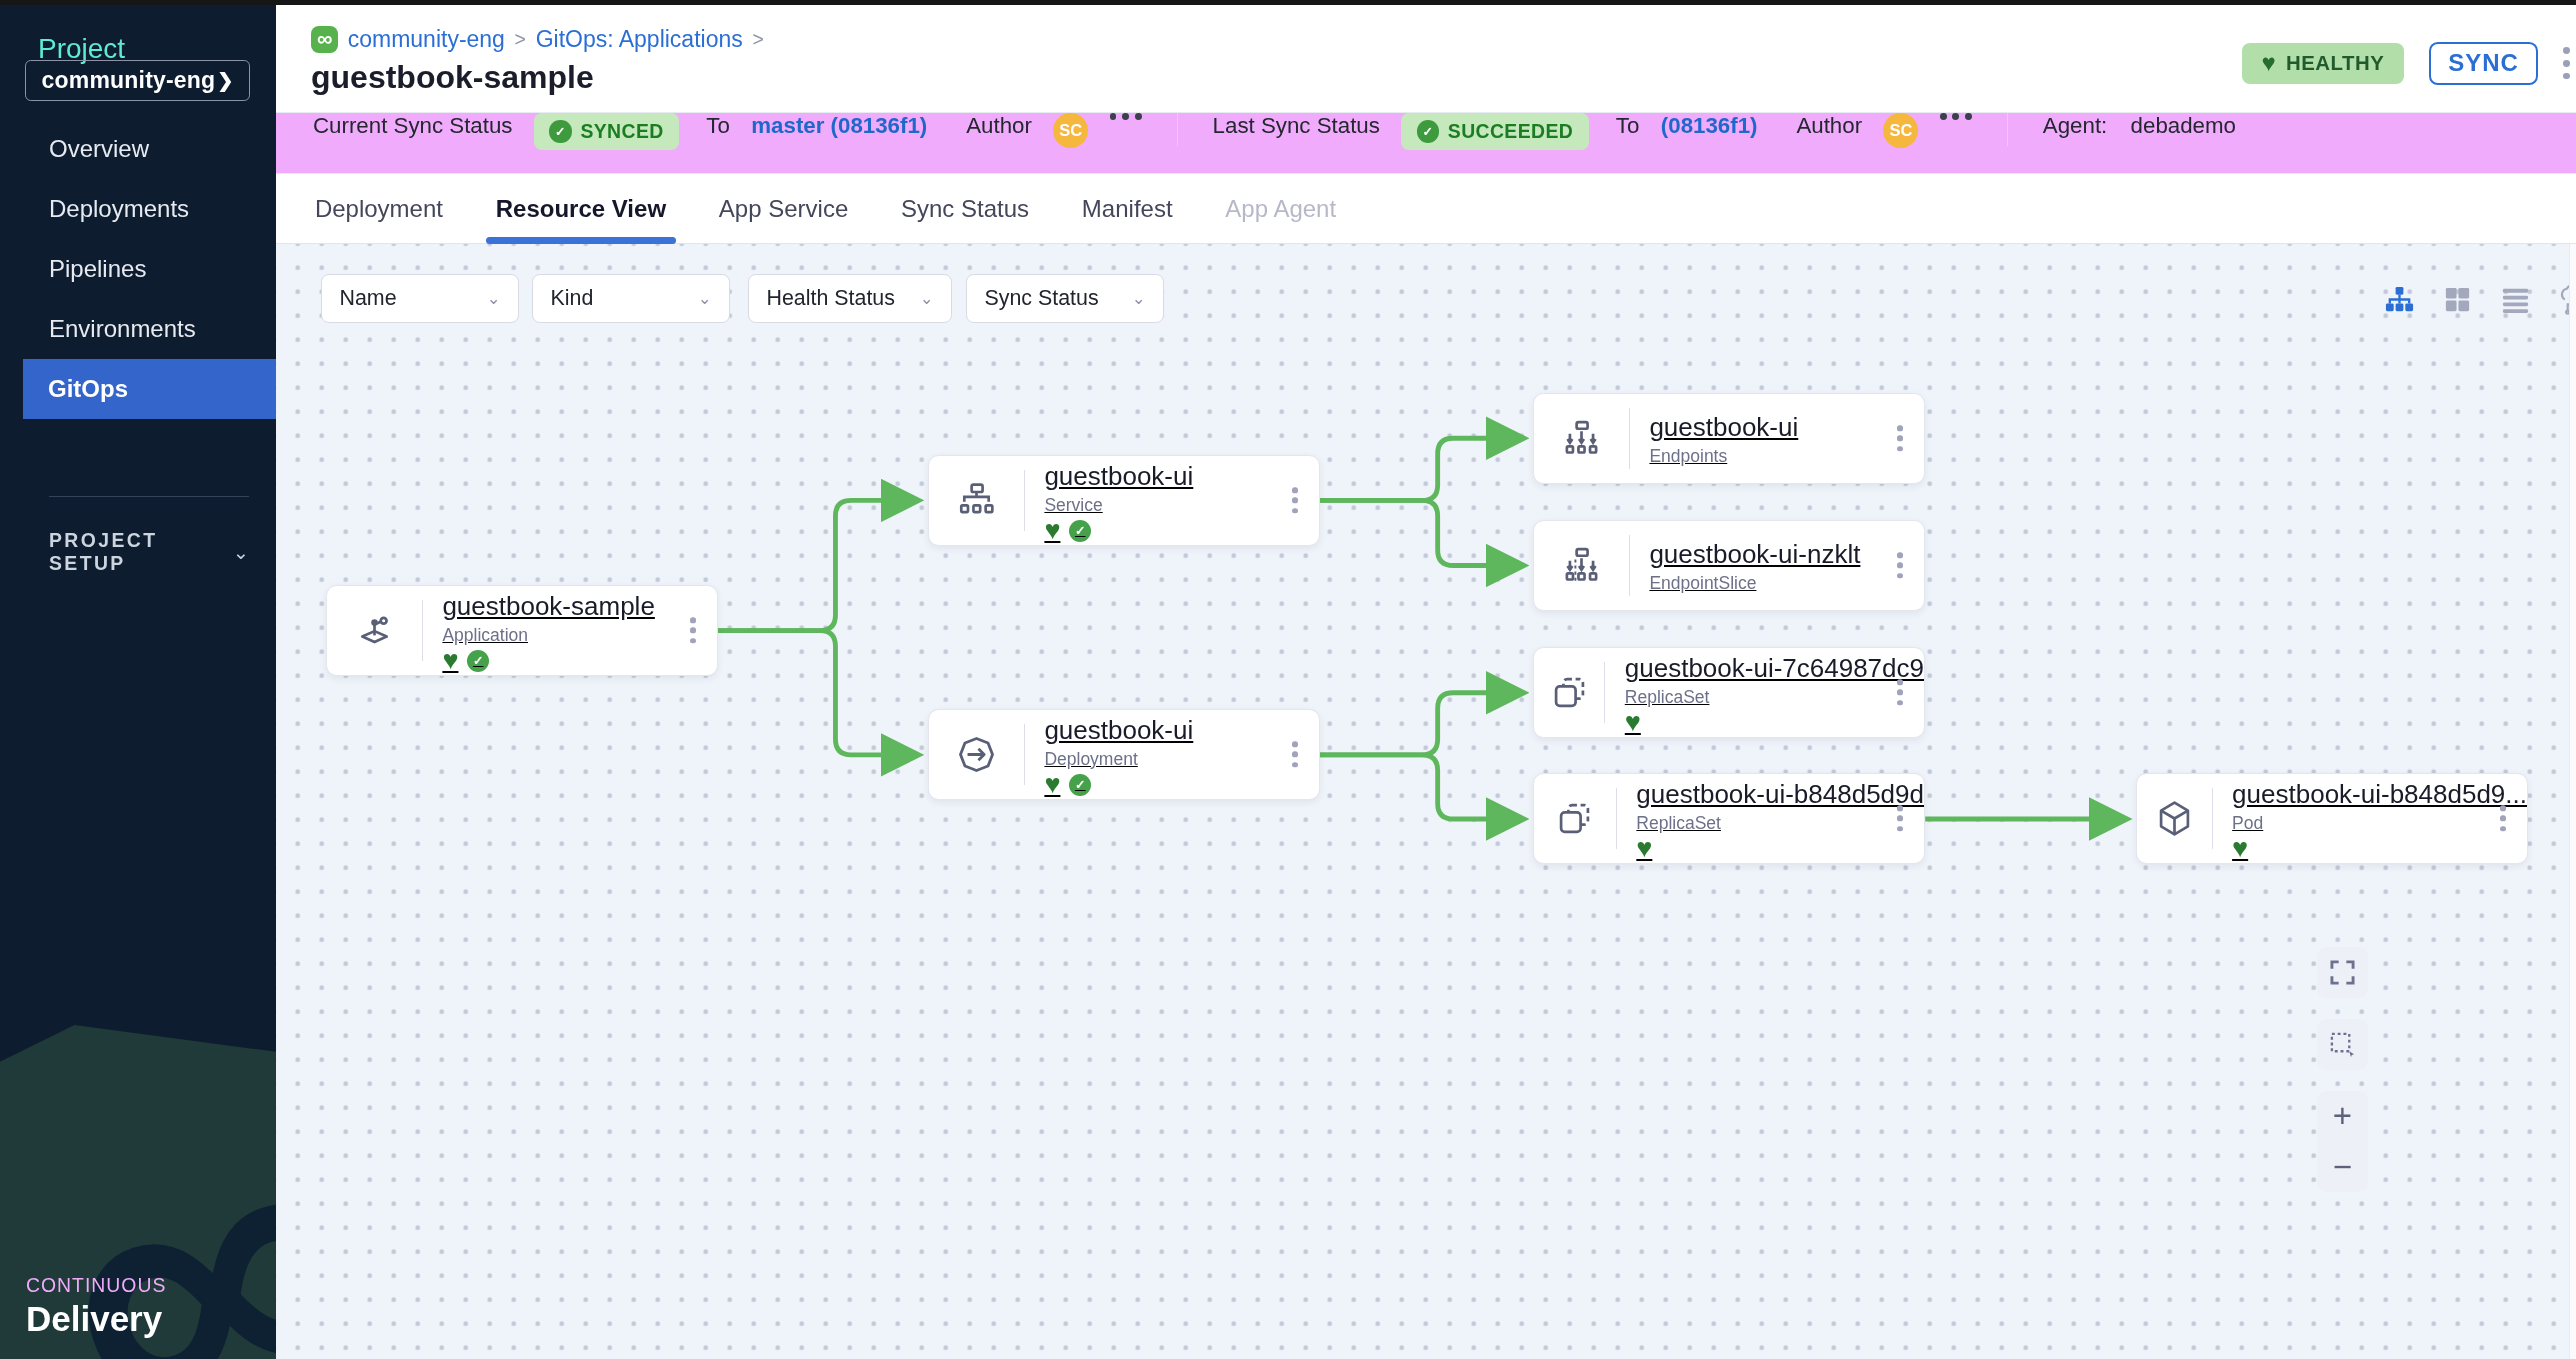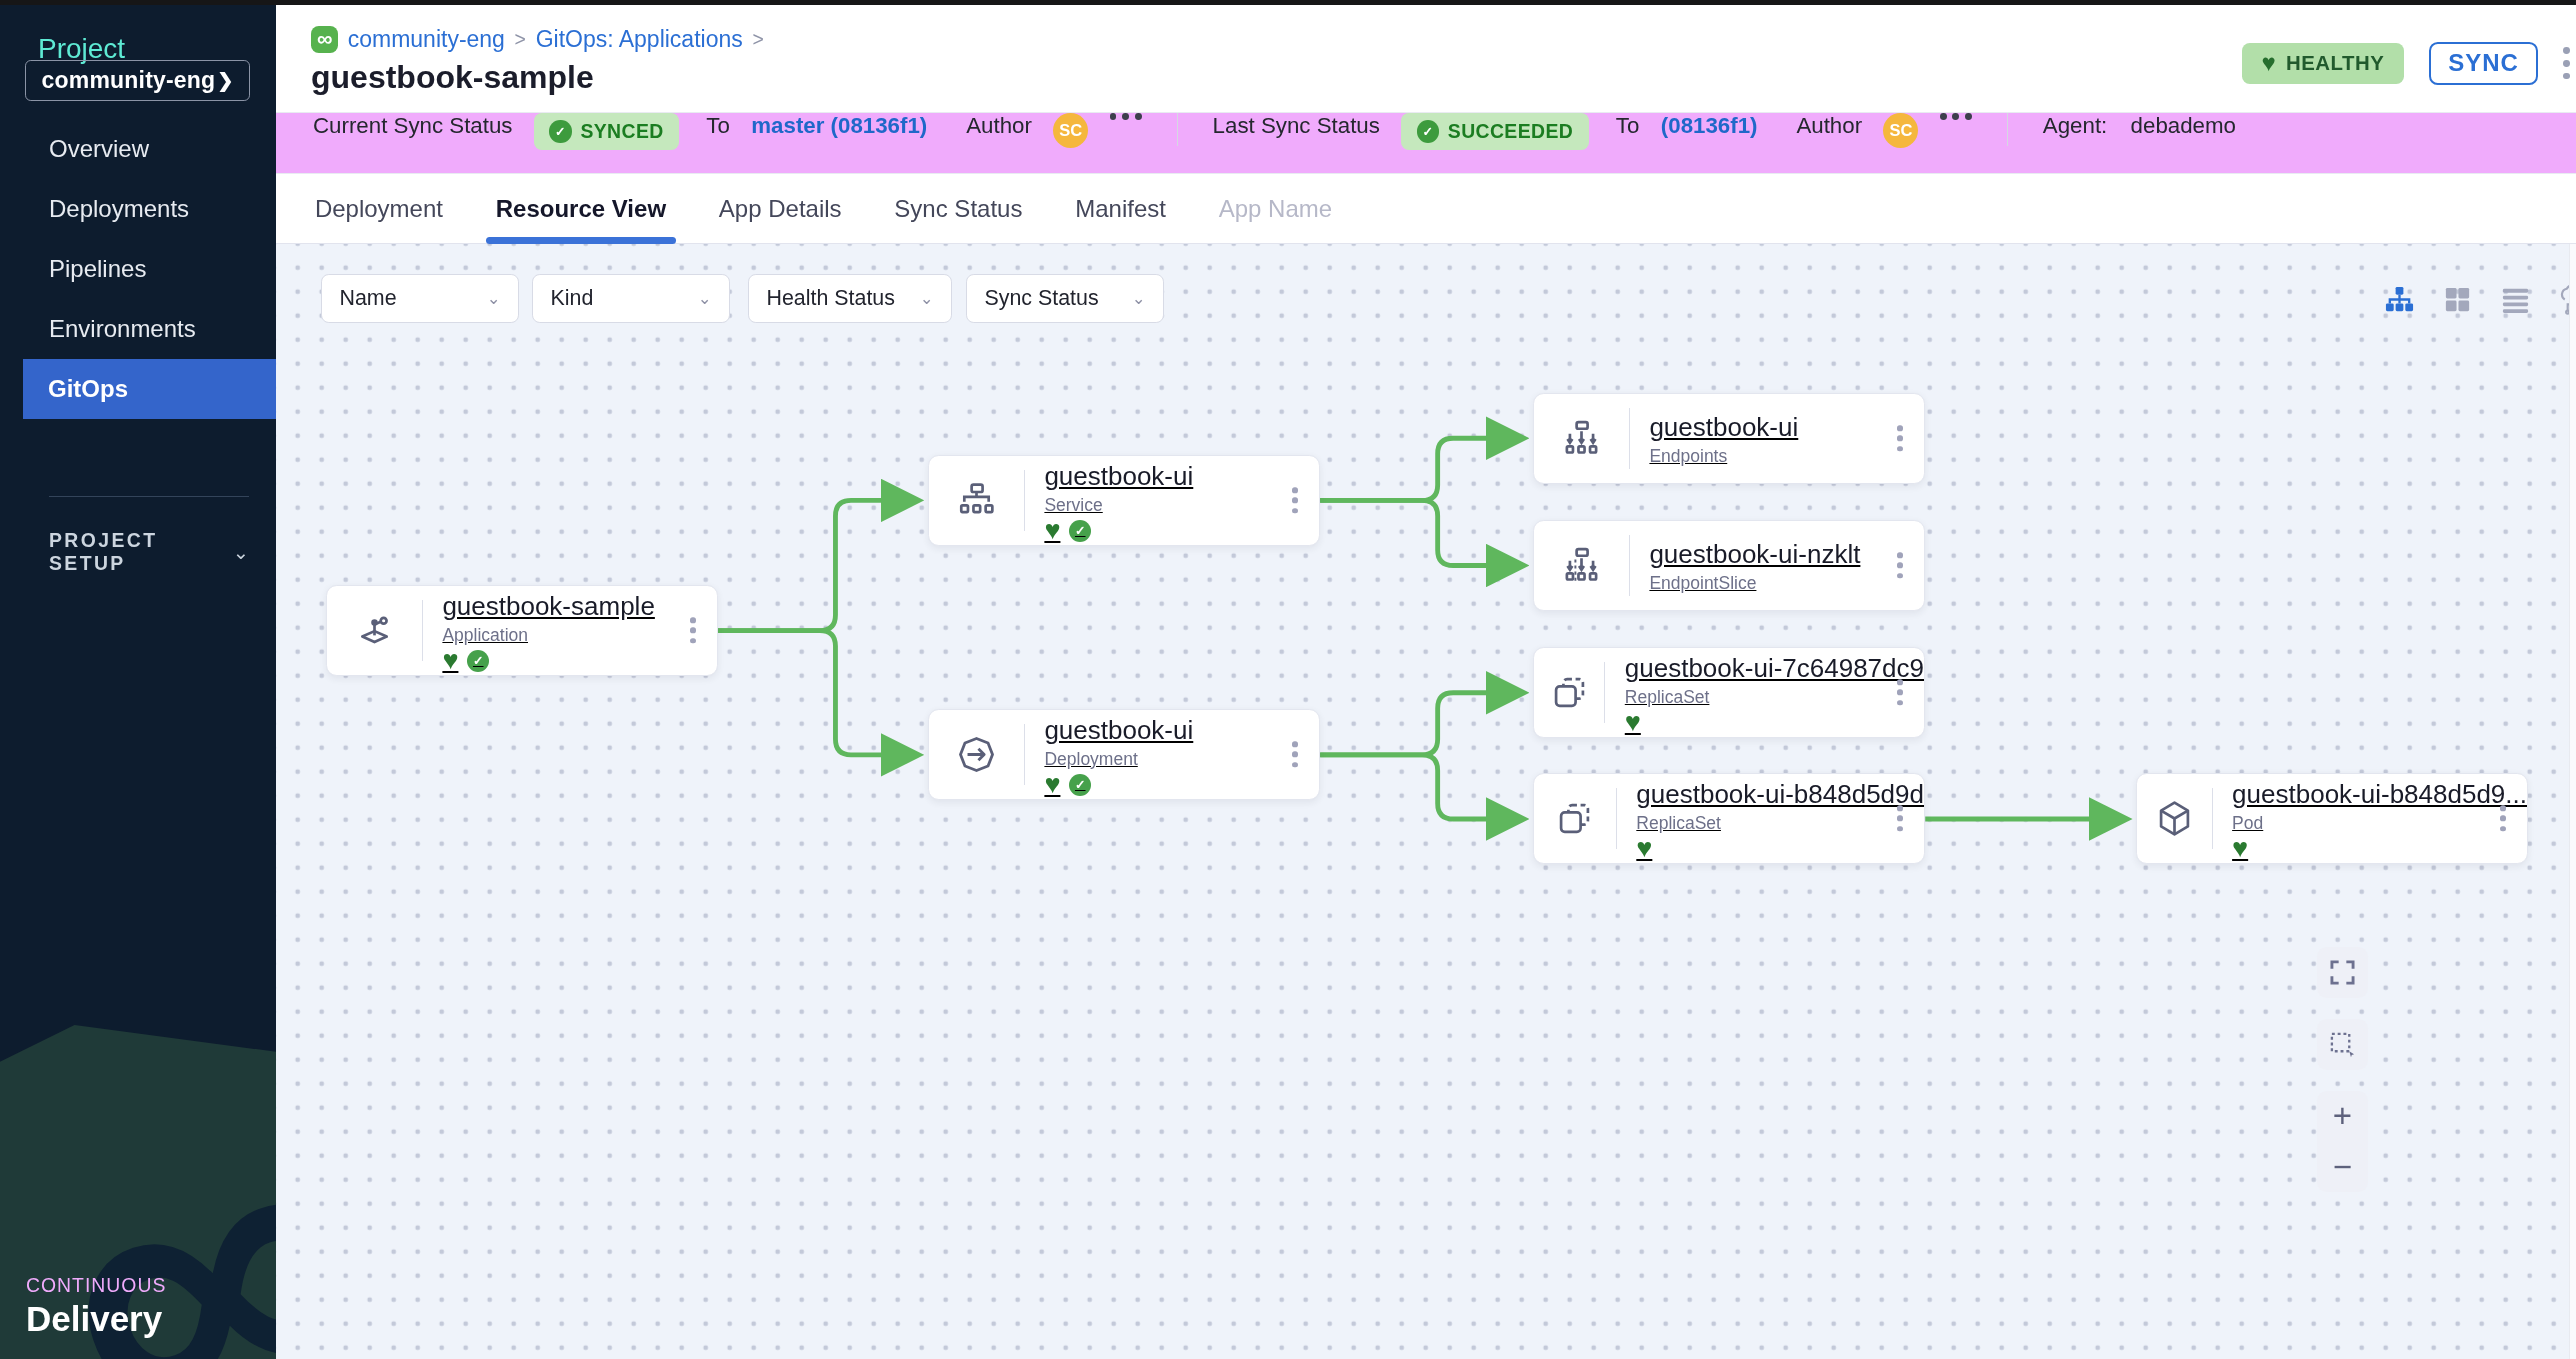--- a/index.html
+++ b/index.html
@@ -186,24 +186,24 @@
       <i></i>
     </span>
   <span class="sb-pipe"></span>
   <span class="agent-label">Agent:</span>
   <span class="agent-value">debademo</span>
 </div>
 
 <div class="tabsbar">
   <div class="tab">Deployment</div>
   <div class="tab active">Resource View</div>
-  <div class="tab">App Details</div>
+  <div class="tab">App Service</div>
   <div class="tab">Sync Status</div>
   <div class="tab">Manifest</div>
-  <div class="tab disabled">App Name</div>
+  <div class="tab disabled">App Agent</div>
 </div>
 
 <div class="canvas">
 
   <div class="filter-box" style="left:45px;width:198px">
     <span>Name</span>
       <span class="fchev">⌄</span>
   </div>
   <div class="filter-box" style="left:256px;width:198px">
     <span>Kind</span>

